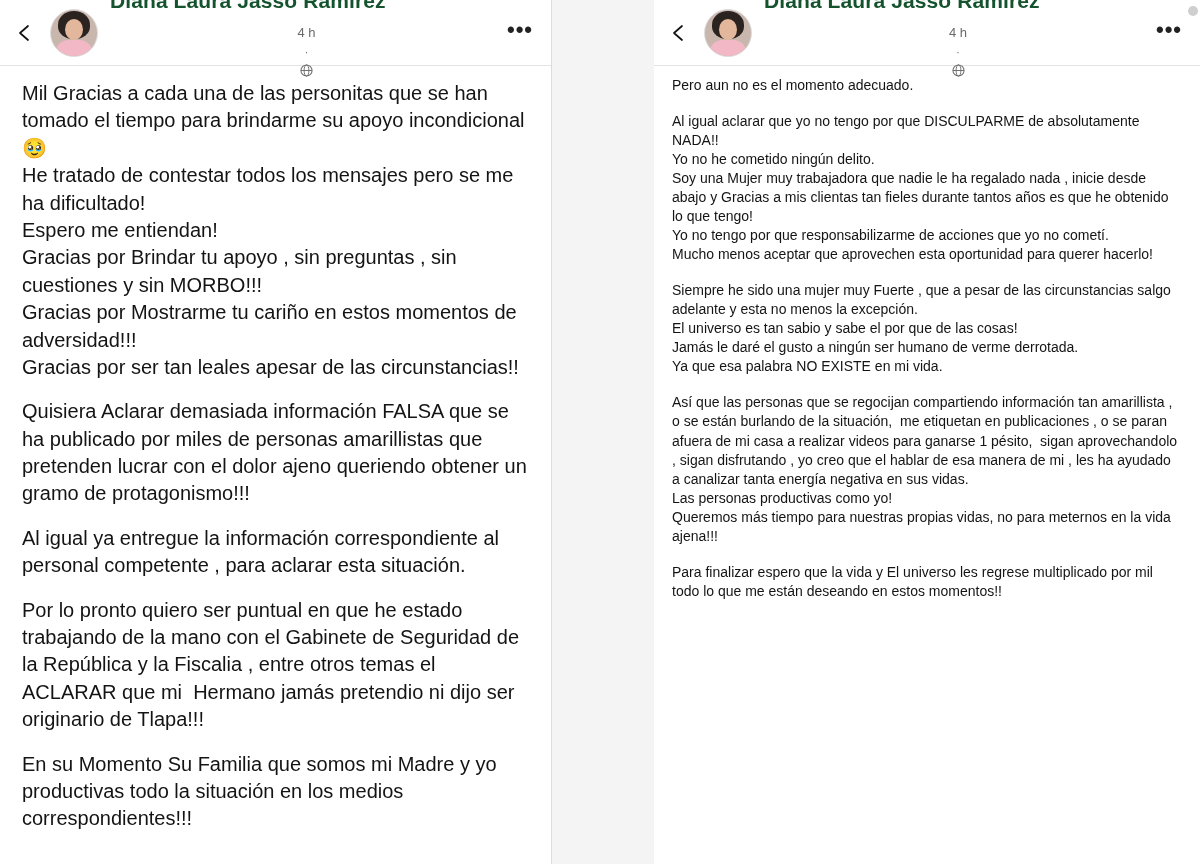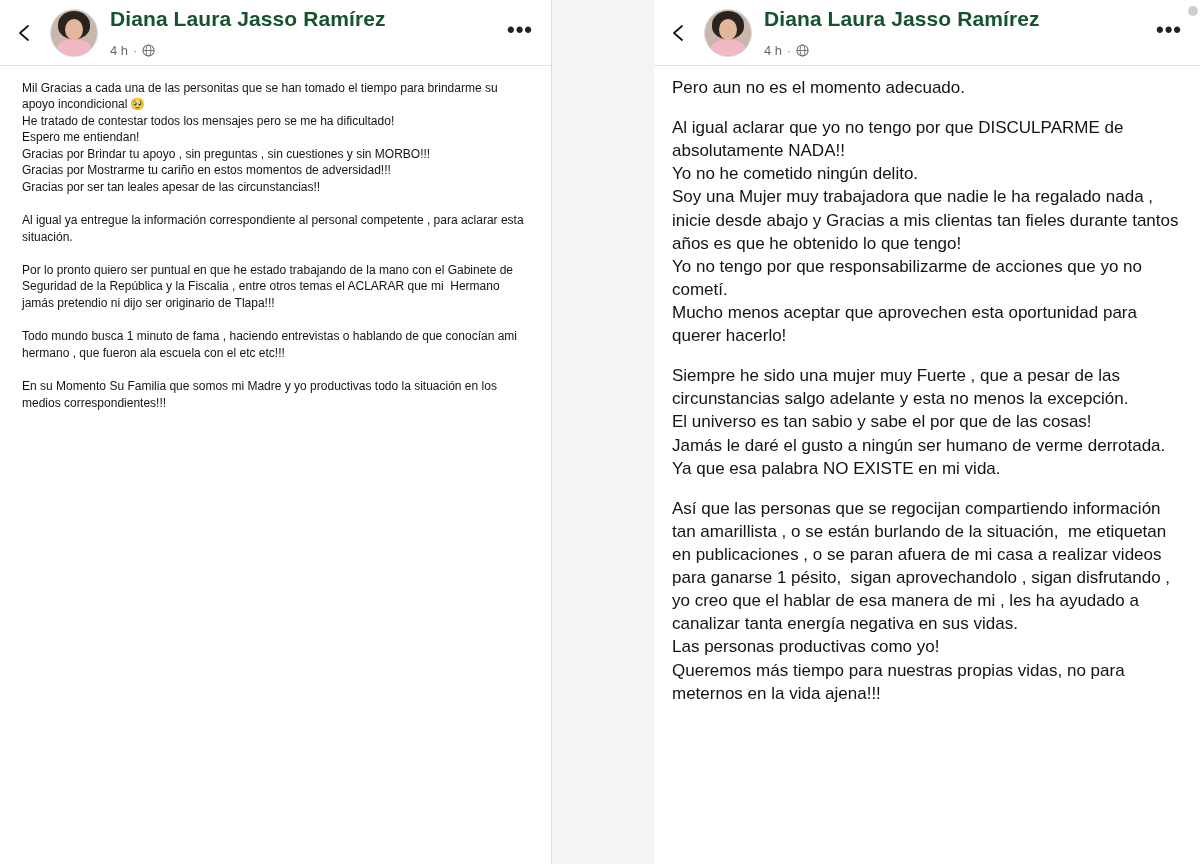--- a/index.html
+++ b/index.html
@@ -141,20 +141,21 @@
     letter-spacing: .1px;
     white-space: nowrap;
   }
   .meta-row {
     display: flex;
     align-items: center;
     gap: 5px;
     margin-top: 12px;
     font-size: 13px;
     color: #6a6a6a;
+    flex-direction: column;
   }
   .meta-dot { font-size: 12px; color: #7b7b7b; }
   .globe-icon {
     width: 13px;
     height: 13px;
     display: inline-block;
   }
   .more-btn {
     flex: 0 0 34px;
     height: 34px;
@@ -173,29 +174,29 @@
     font-weight: bold;
   }
 
   
   .post-body {
     padding: 14px 22px 10px 22px;
     box-sizing: border-box;
   }
   .panel-right .post-body { padding: 10px 18px 10px 18px; }
   .para {
-    font-size: 12px;
+    font-size: 20px;
     line-height: 1.37;
     color: #141414;
     margin: 0 0 17px 0;
     white-space: pre-wrap;
     word-wrap: break-word;
   }
   .panel-right .para {
-    font-size: 17px;
+    font-size: 14px;
     line-height: 1.36;
     margin-bottom: 17px;
   }
   .para:last-child { margin-bottom: 0; }
 
   
   .scroll-dot {
     position: absolute;
     right: 2px;
     top: 6px;
@@ -251,23 +252,23 @@
       </div>
     </div>
 
     <div class="post-body">
       <p class="para">Mil Gracias a cada una de las personitas que se han tomado el tiempo para brindarme su apoyo incondicional 🥹
 He tratado de contestar todos los mensajes pero se me ha dificultado!
 Espero me entiendan!
 Gracias por Brindar tu apoyo , sin preguntas , sin cuestiones y sin MORBO!!!
 Gracias por Mostrarme tu cariño en estos momentos de adversidad!!!
 Gracias por ser tan leales apesar de las circunstancias!!</p>
+      <p class="para">Quisiera Aclarar demasiada información FALSA que se ha publicado por miles de personas amarillistas que pretenden lucrar con el dolor ajeno queriendo obtener un gramo de protagonismo!!!</p>
       <p class="para">Al igual ya entregue la información correspondiente al personal competente , para aclarar esta situación.</p>
       <p class="para">Por lo pronto quiero ser puntual en que he estado trabajando de la mano con el Gabinete de Seguridad de la República y la Fiscalia , entre otros temas el ACLARAR que mi  Hermano jamás pretendio ni dijo ser originario de Tlapa!!!</p>
-      <p class="para">Todo mundo busca 1 minuto de fama , haciendo entrevistas o hablando de que conocían ami hermano , que fueron ala escuela con el etc etc!!!</p>
       <p class="para">En su Momento Su Familia que somos mi Madre y yo productivas todo la situación en los medios correspondientes!!!</p>
     </div>
   </div>
 
   <div class="panel panel-right">
     <div class="scroll-dot"></div>
     <div class="post-header">
       <div class="back-arrow">
         <svg width="20" height="20" viewBox="0 0 20 20" aria-hidden="true">
           <polyline points="13,3 5,10 13,17" fill="none" stroke="#111" stroke-width="1.7" stroke-linecap="round" stroke-linejoin="round"></polyline>
@@ -305,16 +306,17 @@
 Soy una Mujer muy trabajadora que nadie le ha regalado nada , inicie desde abajo y Gracias a mis clientas tan fieles durante tantos años es que he obtenido lo que tengo!
 Yo no tengo por que responsabilizarme de acciones que yo no cometí.
 Mucho menos aceptar que aprovechen esta oportunidad para querer hacerlo!</p>
       <p class="para">Siempre he sido una mujer muy Fuerte , que a pesar de las circunstancias salgo adelante y esta no menos la excepción.
 El universo es tan sabio y sabe el por que de las cosas!
 Jamás le daré el gusto a ningún ser humano de verme derrotada.
 Ya que esa palabra NO EXISTE en mi vida.</p>
       <p class="para">Así que las personas que se regocijan compartiendo información tan amarillista , o se están burlando de la situación,  me etiquetan en publicaciones , o se paran afuera de mi casa a realizar videos para ganarse 1 pésito,  sigan aprovechandolo , sigan disfrutando , yo creo que el hablar de esa manera de mi , les ha ayudado a canalizar tanta energía negativa en sus vidas.
 Las personas productivas como yo!
 Queremos más tiempo para nuestras propias vidas, no para meternos en la vida ajena!!!</p>
+      <p class="para">Para finalizar espero que la vida y El universo les regrese multiplicado por mil todo lo que me están deseando en estos momentos!!</p>
     </div>
   </div>
 
 </div>
 
 </body></html>

